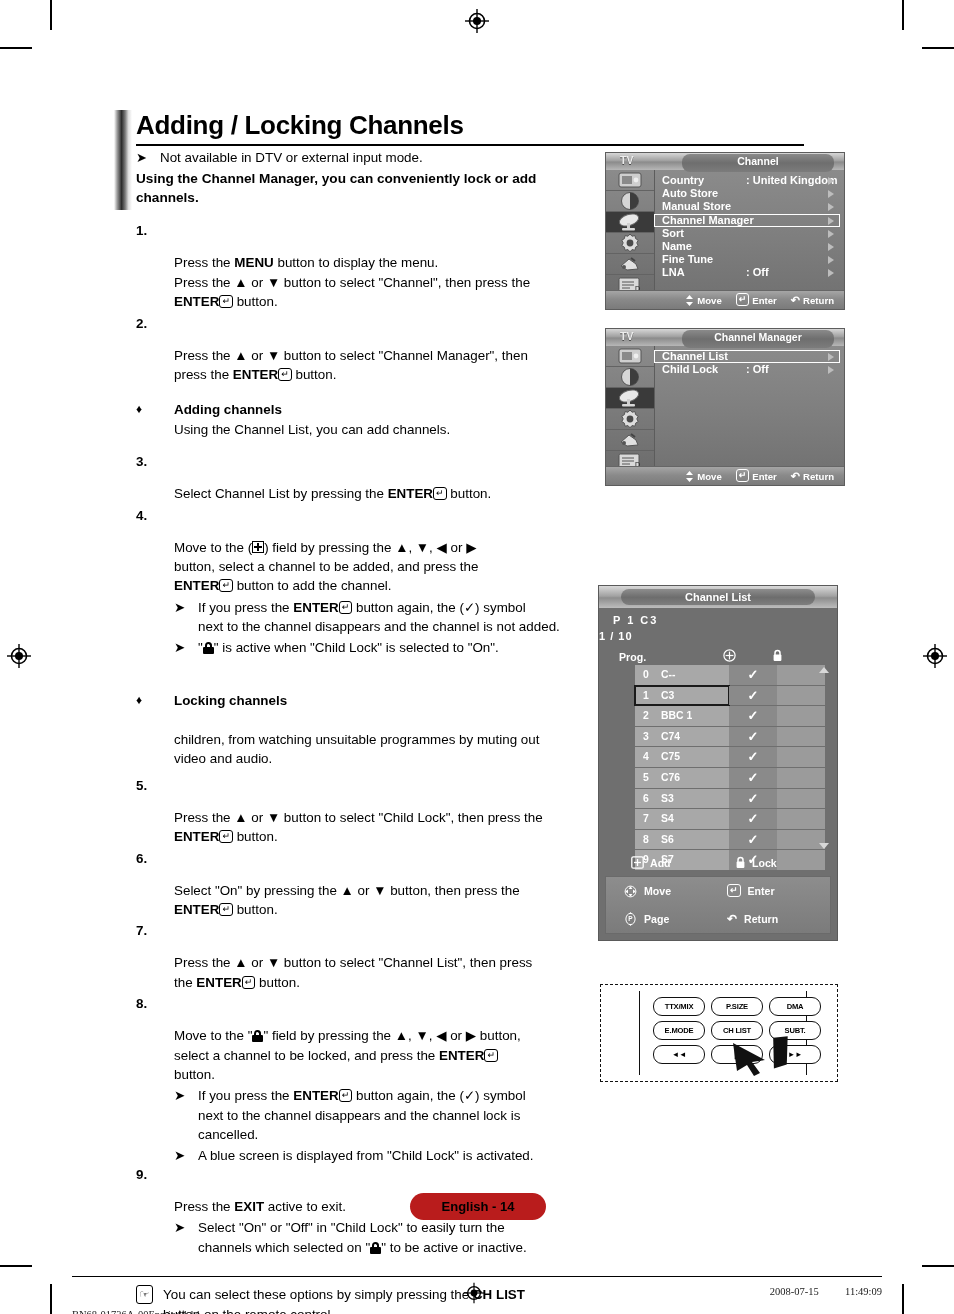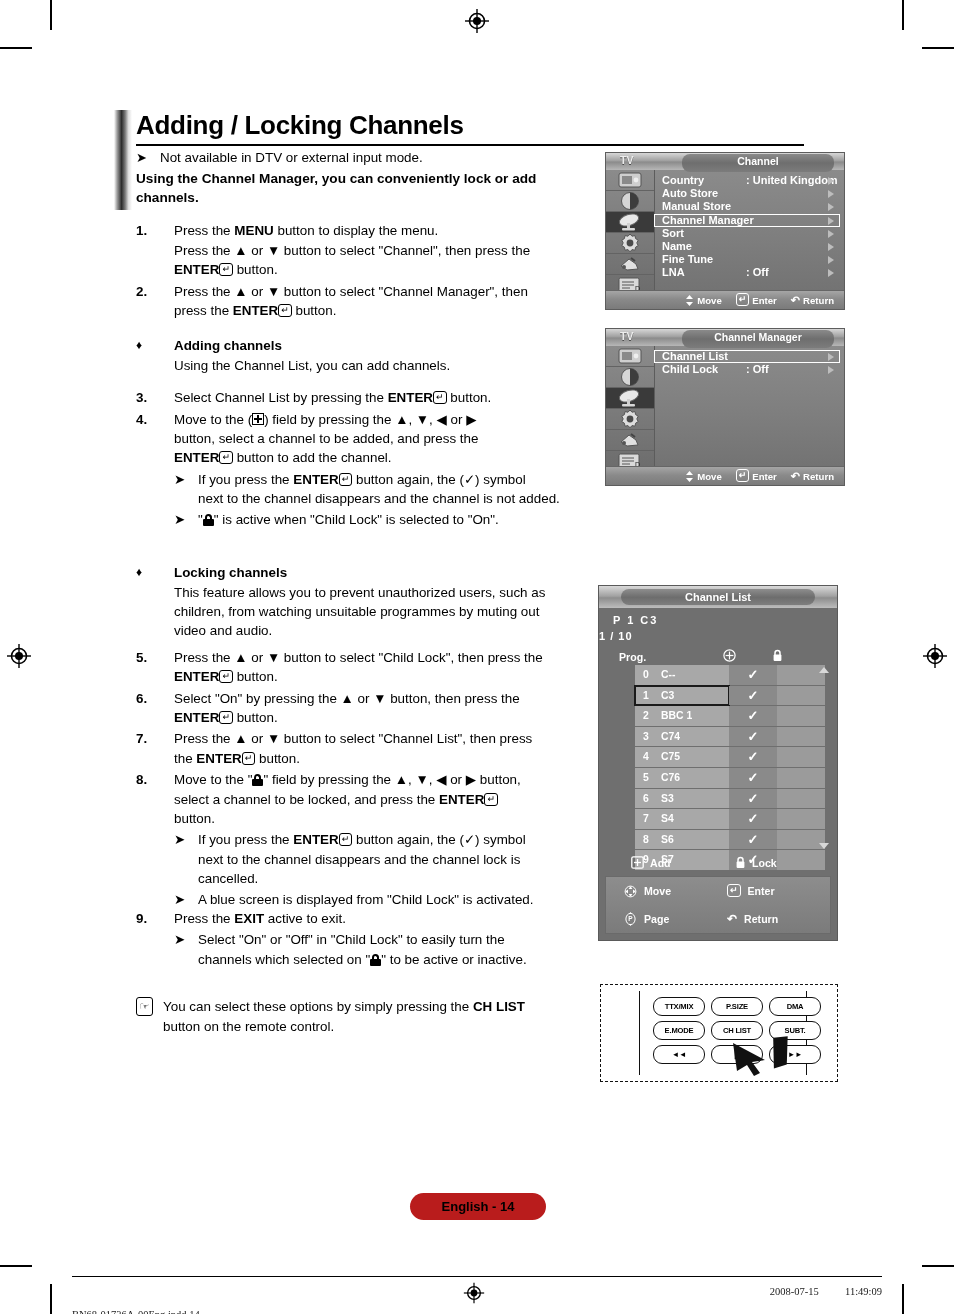--- a/index.html
+++ b/index.html
@@ -24,21 +24,21 @@
   }
 
   
   #left-col{position:absolute;left:136px;top:148px;width:470px;font-size:13.4px;line-height:19.4px;}
   .note{display:flex;gap:8px;margin-bottom:2px;}
   .note .arr{flex:0 0 auto;width:16px;text-align:left;font-size:13px;line-height:19.4px;}
   .note .txt{flex:1 1 auto;}
   .lead{font-weight:bold;font-size:13.6px;line-height:19px;margin-top:2px;margin-bottom:14px;}
   .step{display:flex;gap:0;margin-bottom:2px;}
   .step .num{flex:0 0 38px;font-weight:bold;font-size:13.4px;}
-  .step .body{flex:1 1 auto;}
+  .step .body{flex:1 1 auto;margin-top:32px;}
   .bullet{display:flex;gap:0;margin-top:16px;}
   .bullet .dia{flex:0 0 38px;font-weight:bold;font-size:12px;}
   .bullet .body{flex:1 1 auto;}
   .bullet .head{font-weight:bold;}
   .sub{display:flex;gap:8px;margin-left:38px;margin-top:1px;}
   .sub .arr{flex:0 0 auto;width:16px;}
   .sub .txt{flex:1 1 auto;}
   .gap{height:13px;}
   .gap-s{height:7px;}
   b{font-weight:bold;}
@@ -260,21 +260,21 @@
       <span class="arr">➤</span>
       <span class="txt">
         <span>"</span><span class="lockglyph"></span><span>" is active when "Child Lock" is selected to "On".</span>
       </span>
     </div>
 
     <div class="bullet" style="margin-top:34px;">
       <span class="dia">♦</span>
       <span class="body">
         <span class="head">Locking channels</span><br>
-        <span>This feature allows you to prevent unauthorized users, such as</span><br>
+        <br>
         <span>children, from watching unsuitable programmes by muting out</span><br>
         <span>video and audio.</span>
       </span>
     </div>
 
     <div class="gap-s"></div>
 
     <div class="step">
       <span class="num">5.</span>
       <span class="body">

